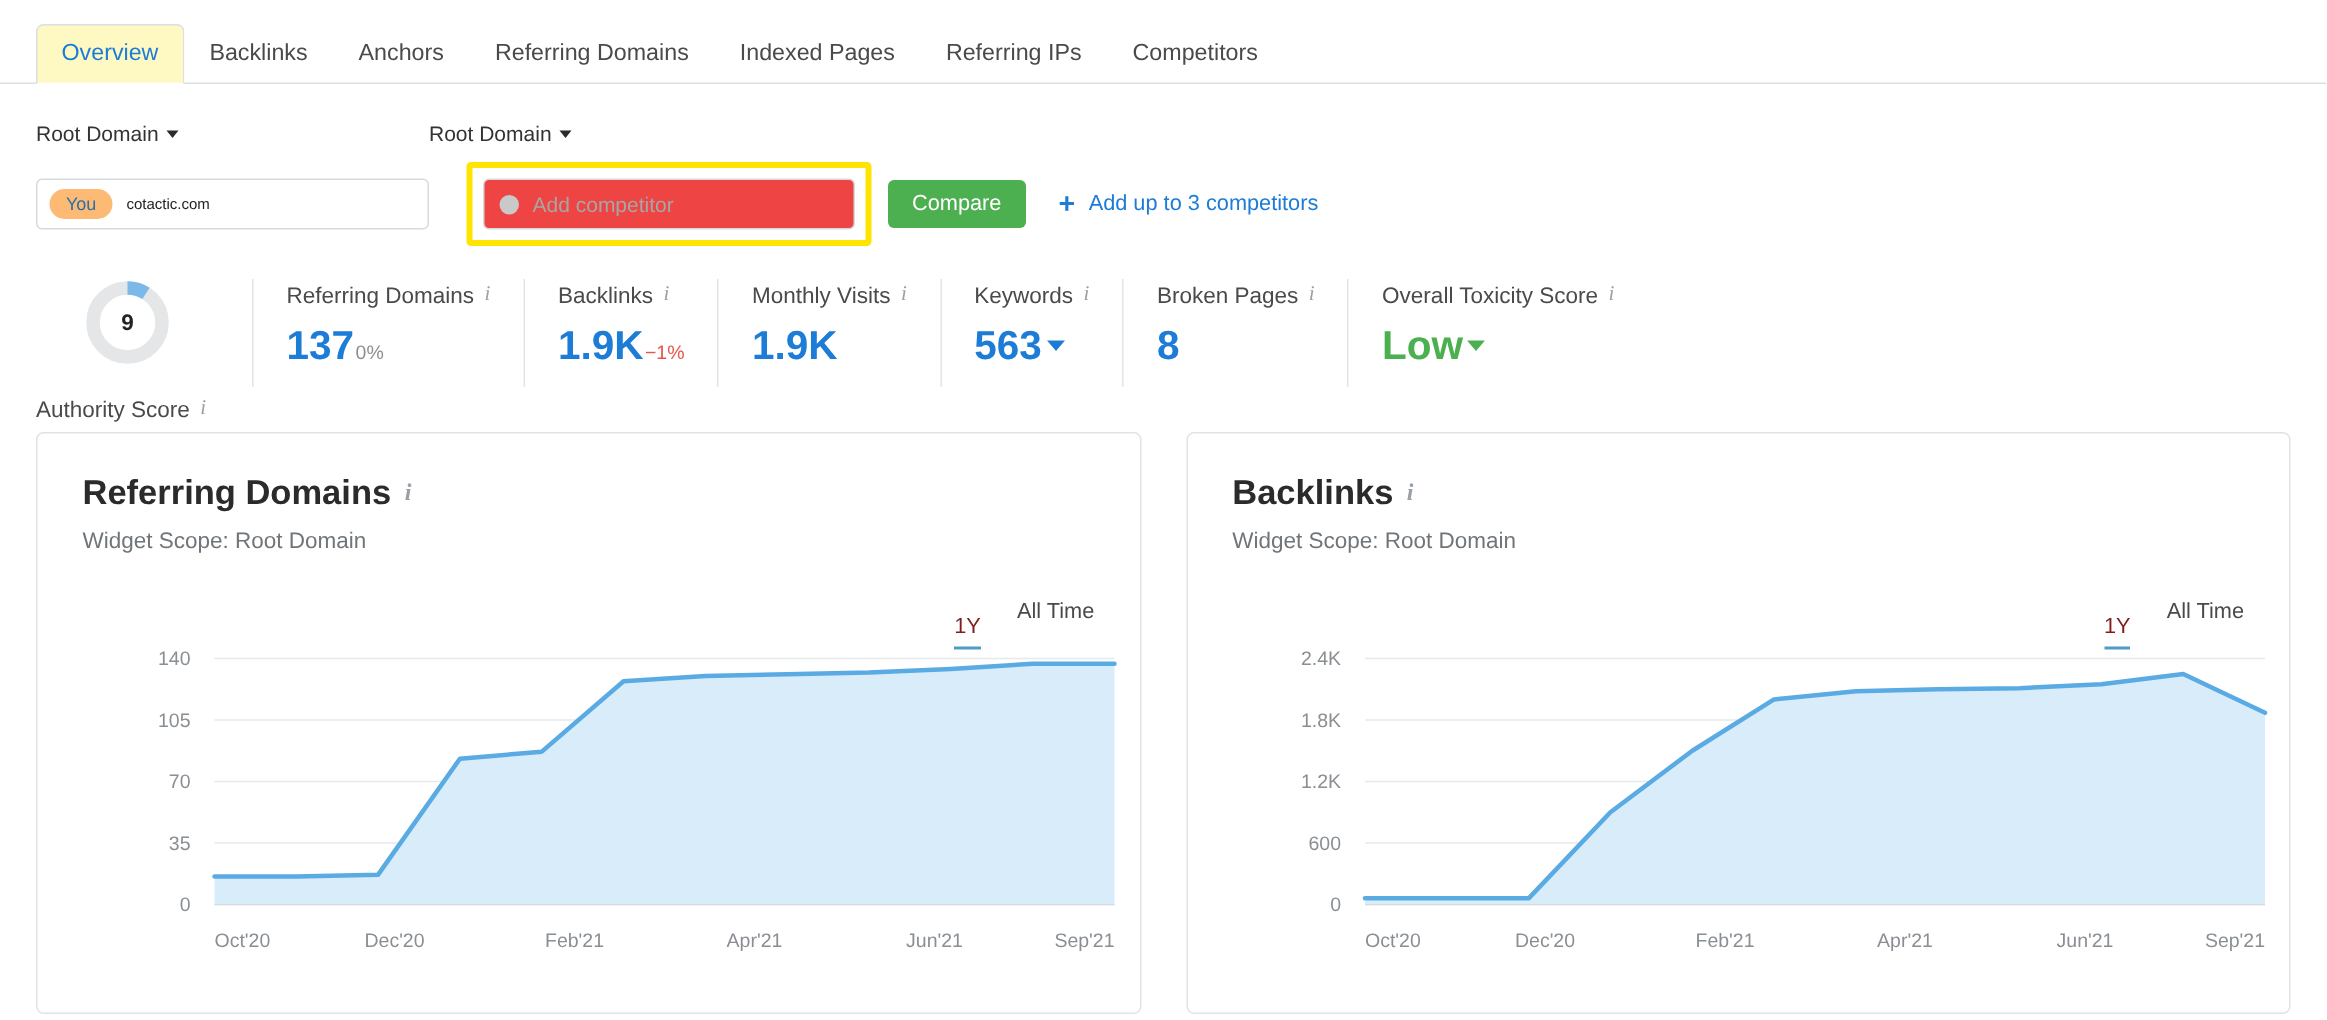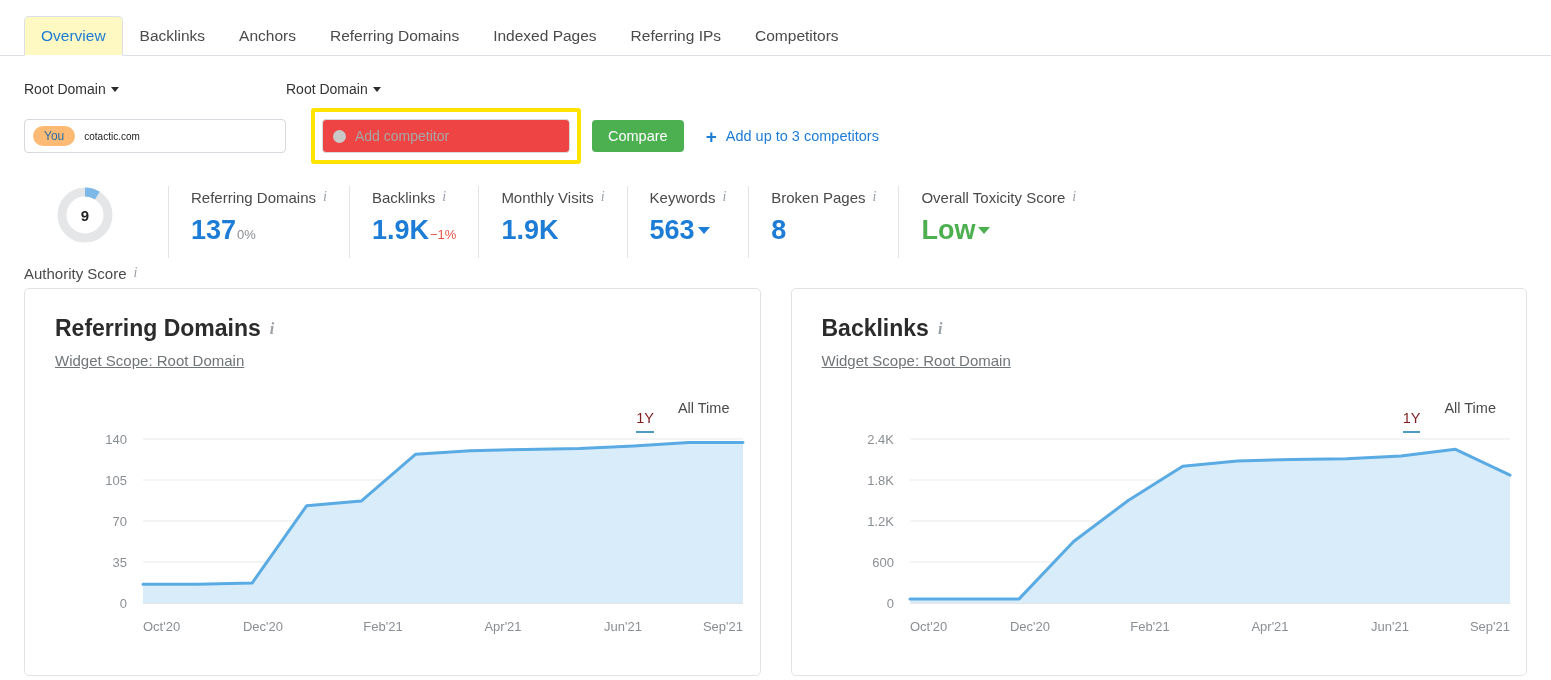--- a/index.html
+++ b/index.html
@@ -164,21 +164,21 @@
   .panel {
     flex: 1; border: 1px solid #e0e3e6; border-radius: 5px;
     background: #fff; height: 388px; position: relative;
     padding: 26px 30px 0 30px;
   }
   .panel-title {
     display: flex; align-items: center; gap: 9px;
     font-size: 23px; font-weight: bold; color: #2b2b2b;
   }
   .panel-title .info-icon { font-size: 16px; }
-  .panel-sub { font-size: 15px; color: #707579; margin-top: 10px; text-decoration: underline; }
+  .panel-sub { font-size: 15px; color: #707579; margin-top: 10px; }
 
   .range-toggle {
     position: absolute; right: 30px; top: 98px;
     display: flex; align-items: center; gap: 24px;
     font-size: 14.5px;
   }
   .range-item { color: #4a4a4a; cursor: pointer; padding-bottom: 5px; }
   .range-item.active { color: #7f1d1d; border-bottom: 2px solid #4e9cc4; margin-top: 23px; }
 
   .chart-holder { position: absolute; left: 0; right: 0; top: 140px; height: 220px; }

